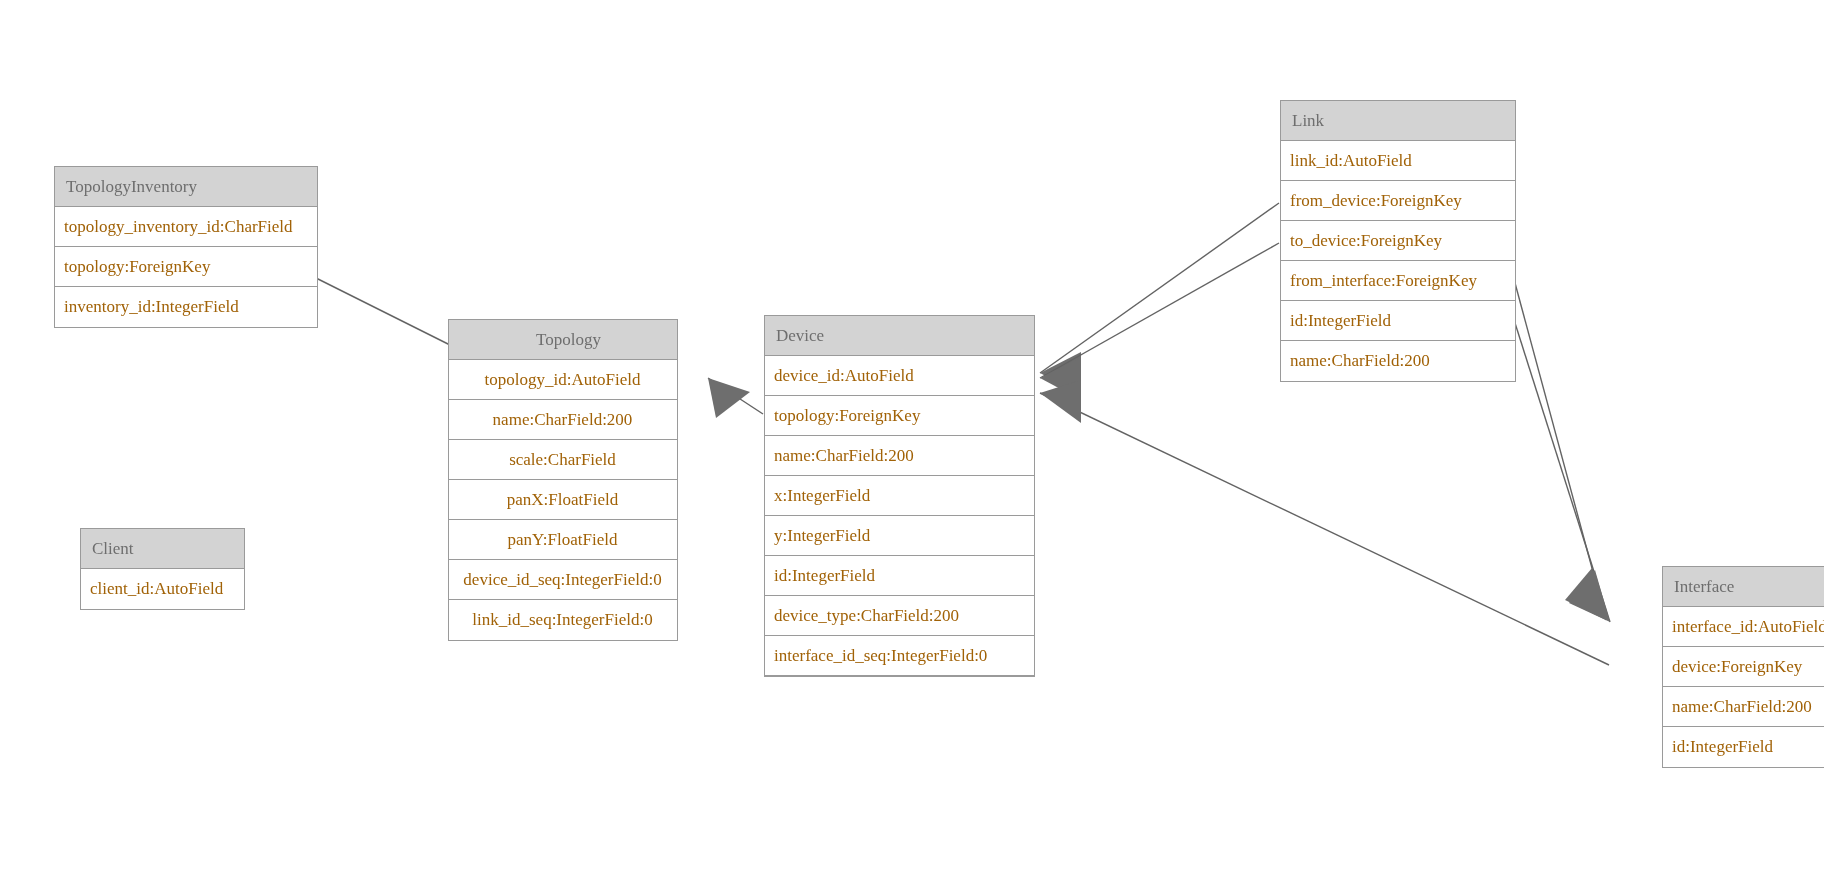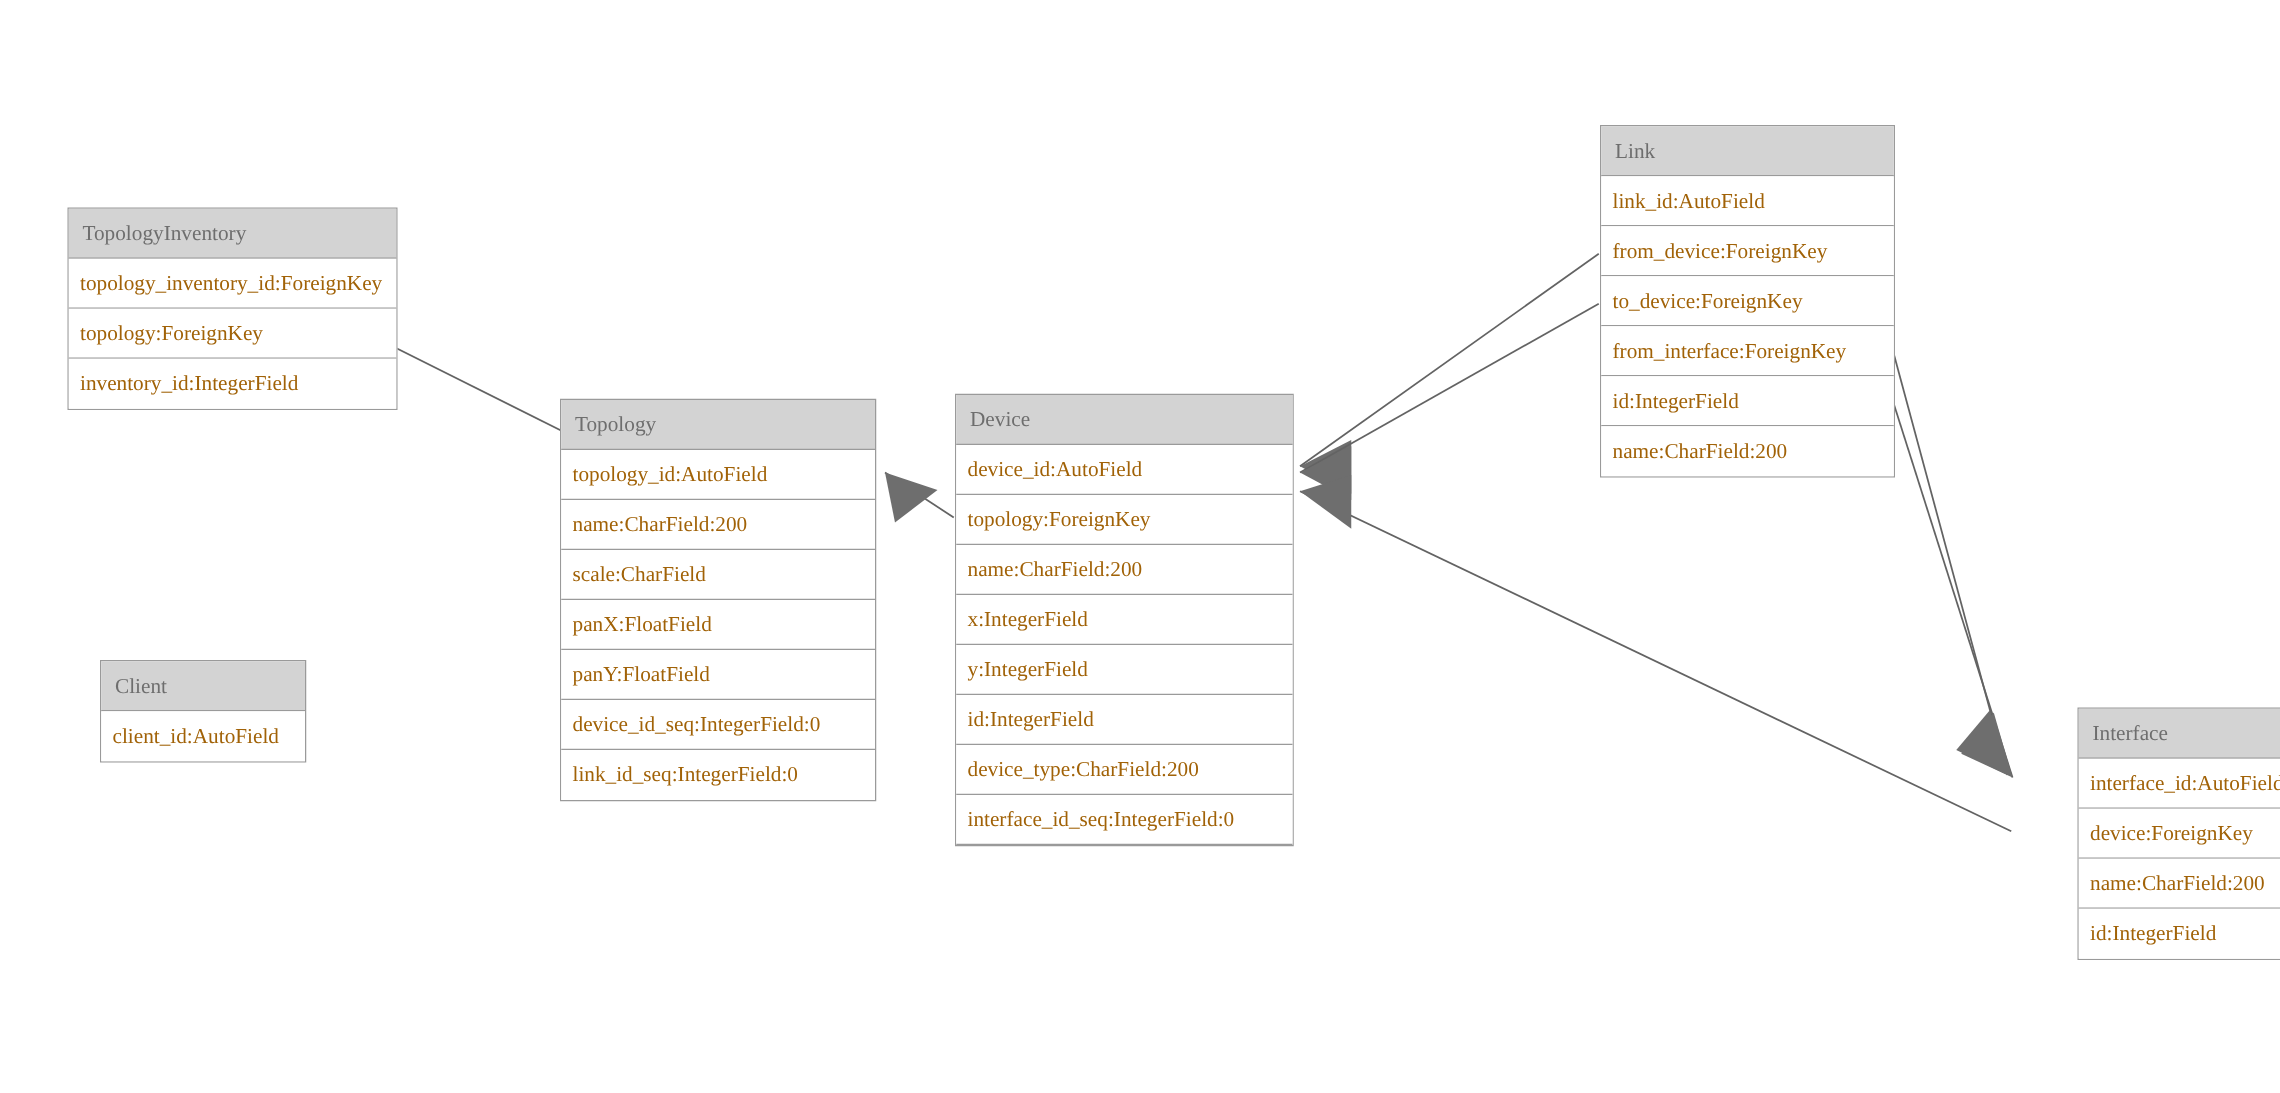--- a/index.html
+++ b/index.html
@@ -94,29 +94,29 @@
       </g>
       <g>
         <path d="M 1609,665 L 1040,393" stroke="#636363" stroke-width="1.4" fill="none"></path>
         <path d="M 1040,393 L 1081,380 L 1081,423 Z" fill="#6e6e6e" stroke="none"></path>
       </g>
     </svg>
 
   <div id="entities-layer">
       <div class="entity" style="left: 23px; top: 166px; width: 264px; margin-left: 31px;">
         <div class="entity-header">TopologyInventory</div>
-        <div class="entity-field">topology_inventory_id:ForeignKey</div>
+        <div class="entity-field">topology_inventory_id:CharField</div>
         <div class="entity-field">topology:ForeignKey</div>
         <div class="entity-field last">inventory_id:IntegerField</div>
       </div>
       <div class="entity" style="left: 80px; top: 528px; width: 165px;">
         <div class="entity-header">Client</div>
         <div class="entity-field last">client_id:AutoField</div>
       </div>
-      <div class="entity" style="left: 448px; top: 319px; width: 253px;">
+      <div class="entity" style="left: 448px; top: 319px; width: 230px; text-align: center;">
         <div class="entity-header">Topology</div>
         <div class="entity-field">topology_id:AutoField</div>
         <div class="entity-field">name:CharField:200</div>
         <div class="entity-field">scale:CharField</div>
         <div class="entity-field">panX:FloatField</div>
         <div class="entity-field">panY:FloatField</div>
         <div class="entity-field">device_id_seq:IntegerField:0</div>
         <div class="entity-field last">link_id_seq:IntegerField:0</div>
       </div>
       <div class="entity" style="left: 764px; top: 315px; width: 271px;">

